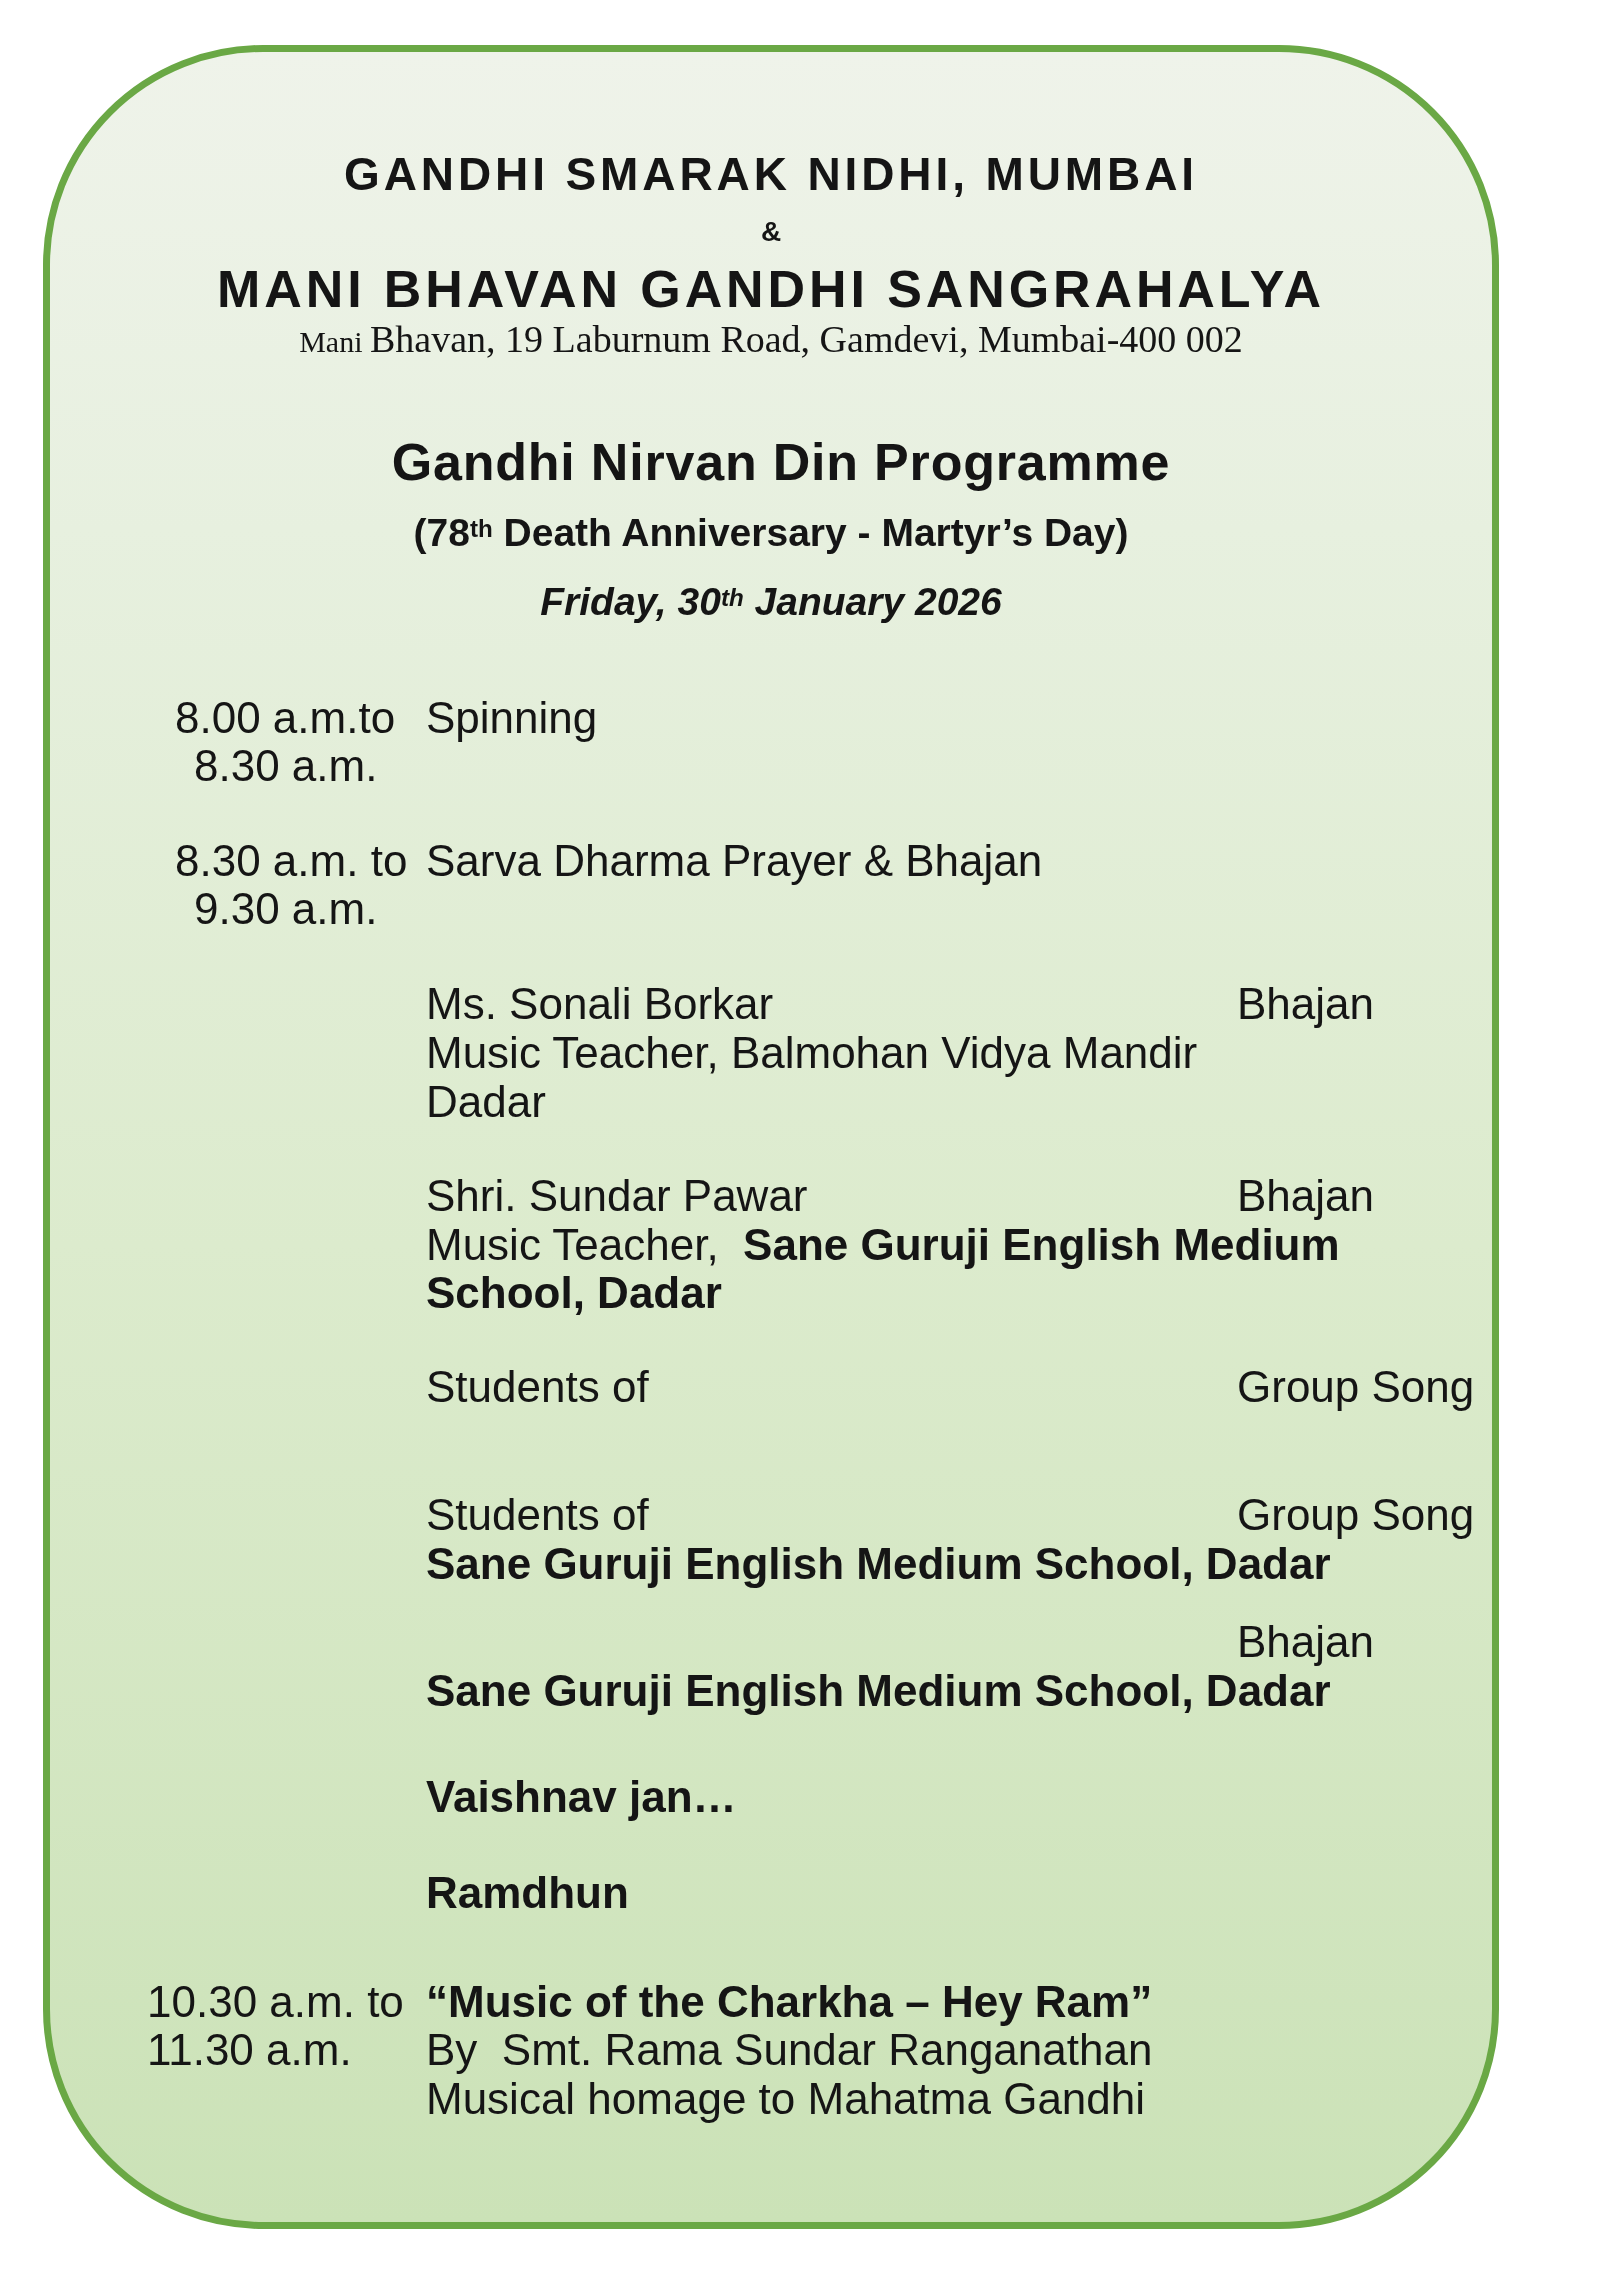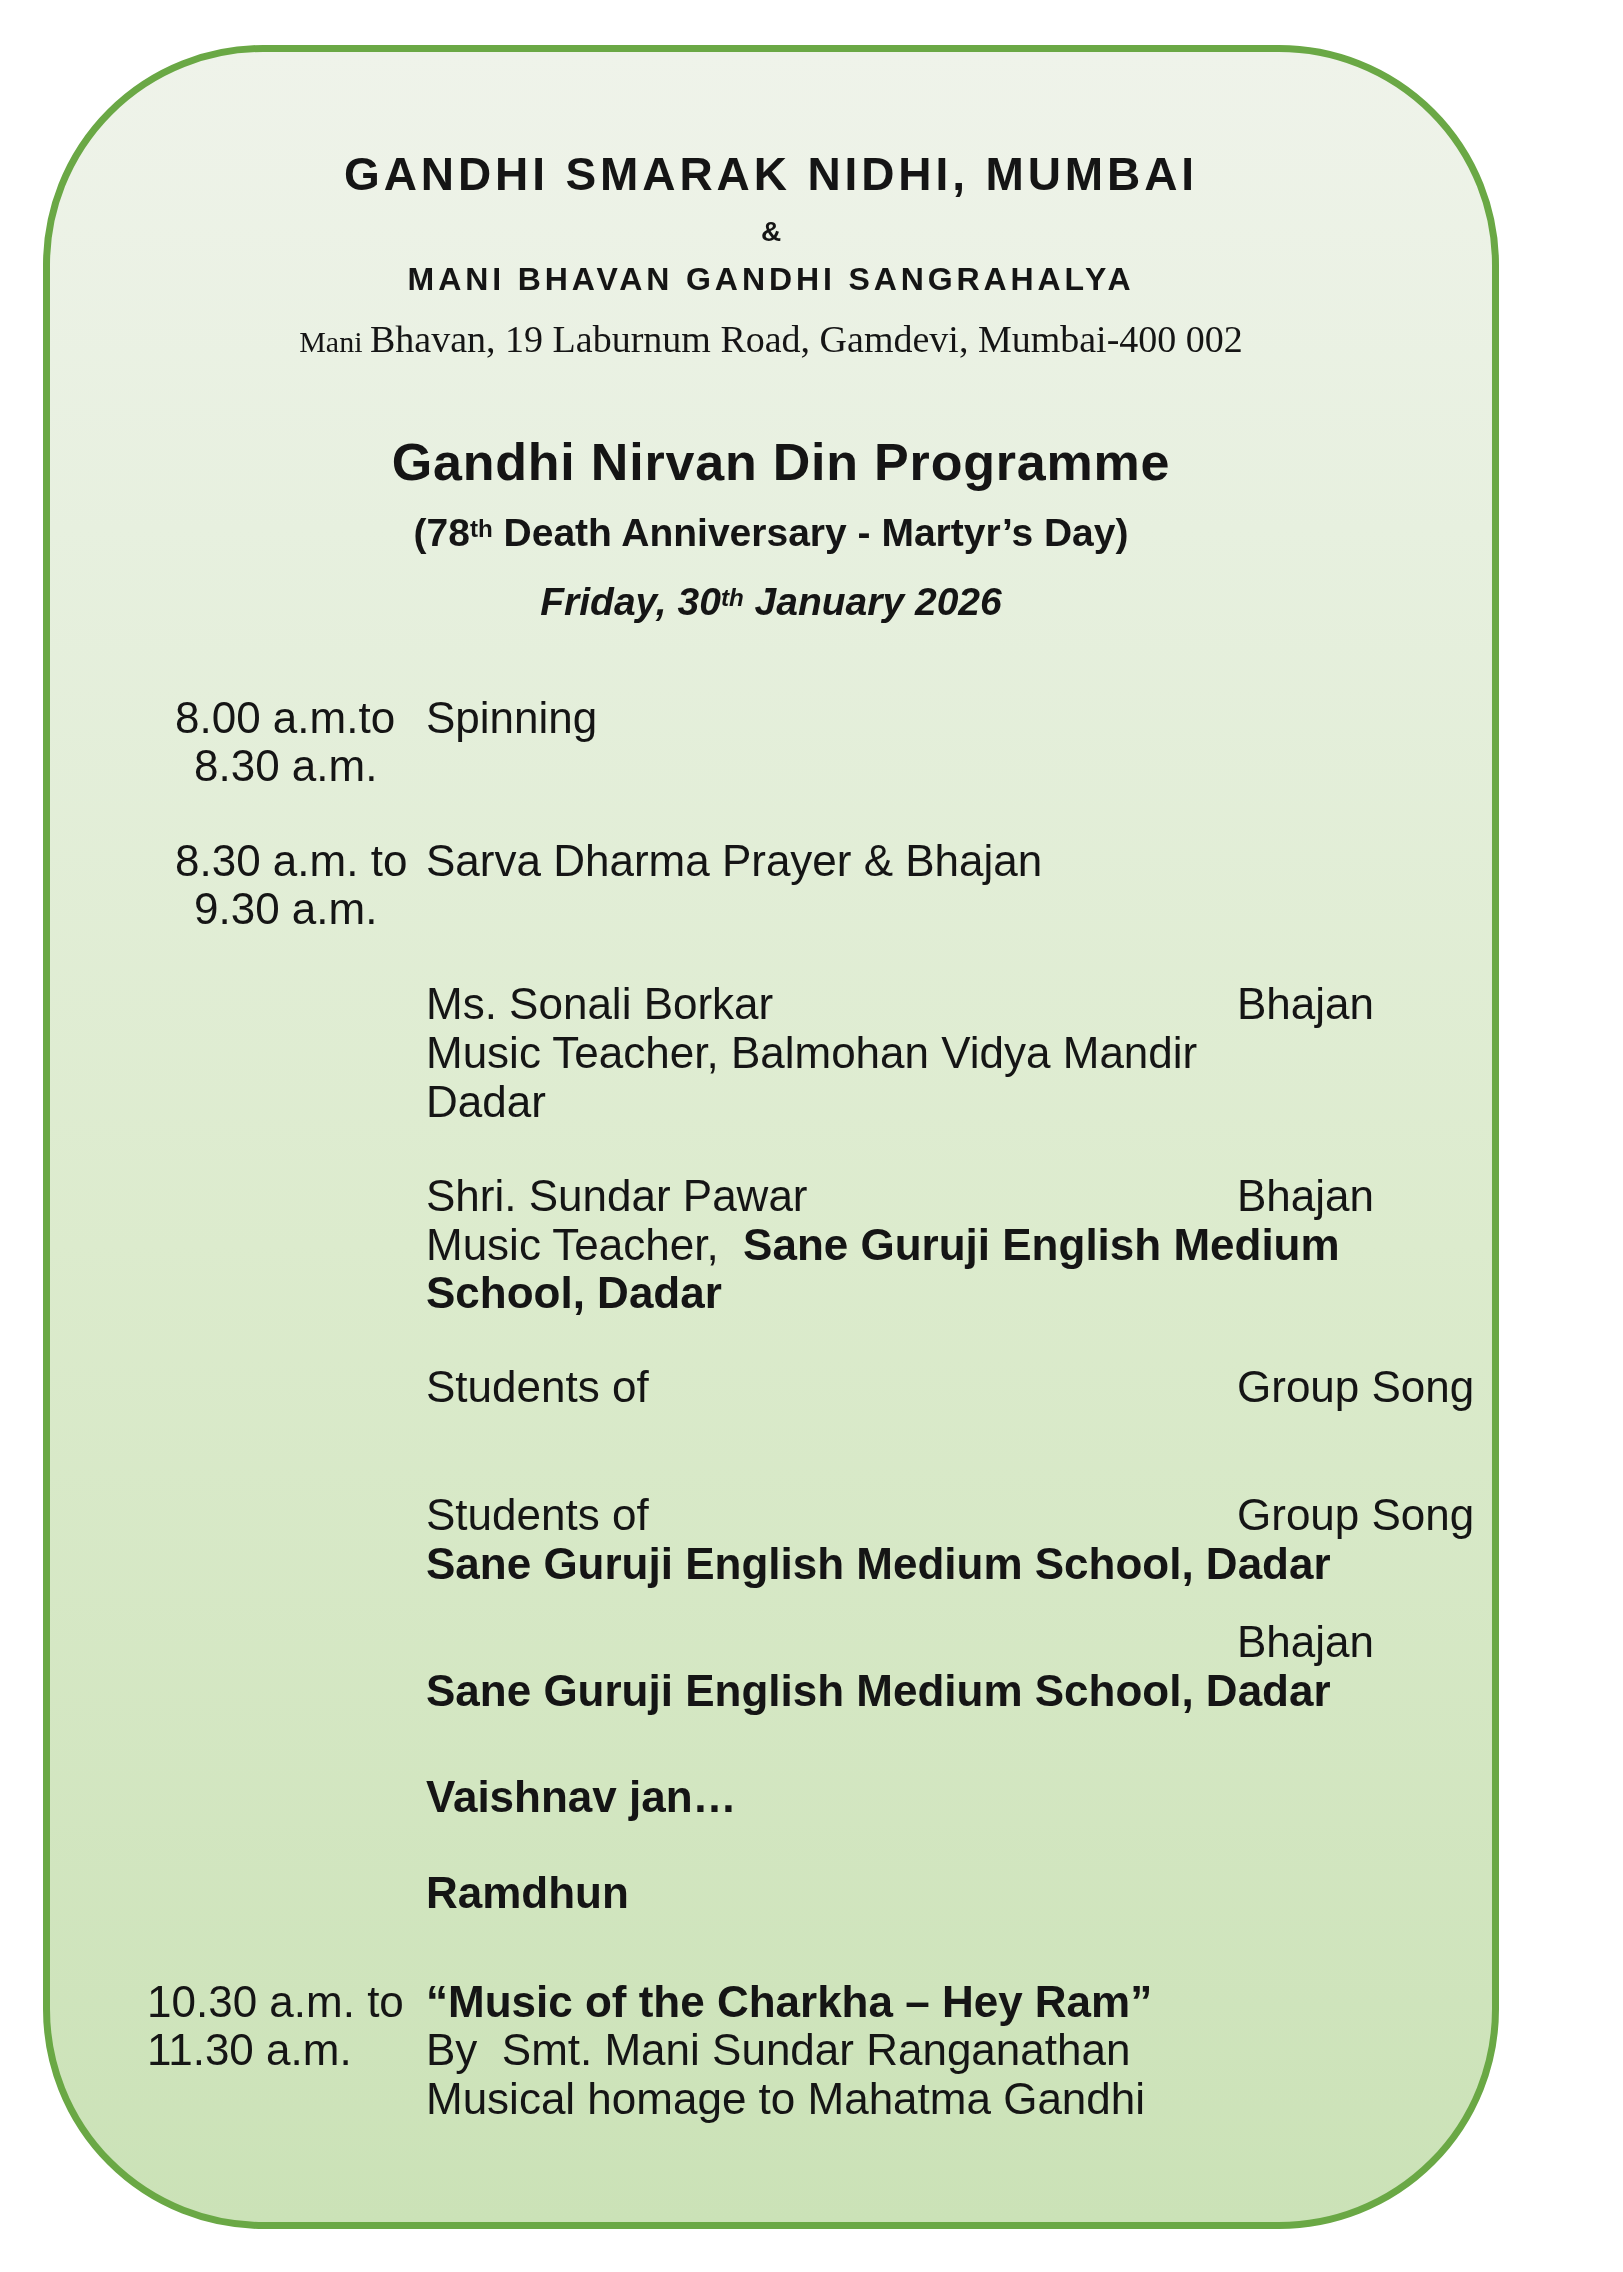--- a/index.html
+++ b/index.html
@@ -50,21 +50,21 @@
   .amp {
     position: absolute;
     top: 166px;
     font-size: 28px;
     font-weight: bold;
     line-height: 1;
   }
   .org2 {
     position: absolute;
     top: 211px;
-    font-size: 32px;
+    font-size: 52px;
     font-weight: bold;
     letter-spacing: 3.9px;
     line-height: 1;
   }
   .address {
     position: absolute;
     top: 266px;
     font-family: "Liberation Serif", serif;
     font-size: 38px;
     line-height: 1.15;
@@ -146,18 +146,18 @@
     <div class="line bold" style="left:376px; top:1614px;">Sane Guruji English Medium School, Dadar</div>
     <div class="line" style="left:1187px; top:1565px;">Bhajan</div>
 
     <div class="line bold" style="left:376px; top:1720px;">Vaishnav jan…</div>
 
     <div class="line bold" style="left:376px; top:1816px;">Ramdhun</div>
 
     <div class="line" style="left:97px; top:1925px;">10.30 a.m. to</div>
     <div class="line" style="left:97px; top:1973px;">11.30 a.m.</div>
     <div class="line bold" style="left:376px; top:1925px;">“Music of the Charkha – Hey Ram”</div>
-    <div class="line" style="left:376px; top:1973px;">By  Smt. Mani Sundar Ranganathan</div>
+    <div class="line" style="left:376px; top:1973px;">By  Smt. Rama Sundar Ranganathan</div>
     <div class="line" style="left:376px; top:2022px;">Musical homage to Mahatma Gandhi</div>
 
   </div>
 </div>
 
 
 </body></html>

